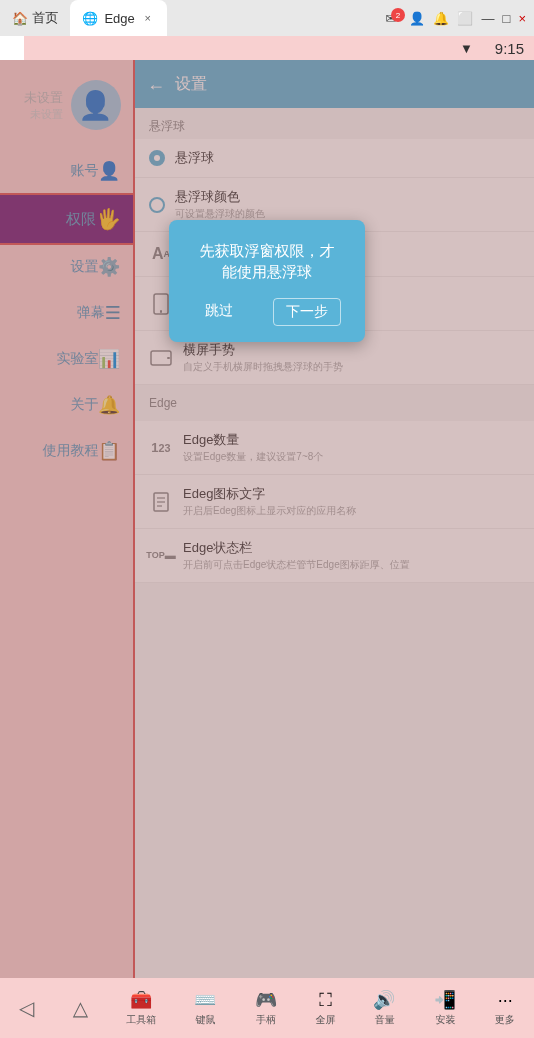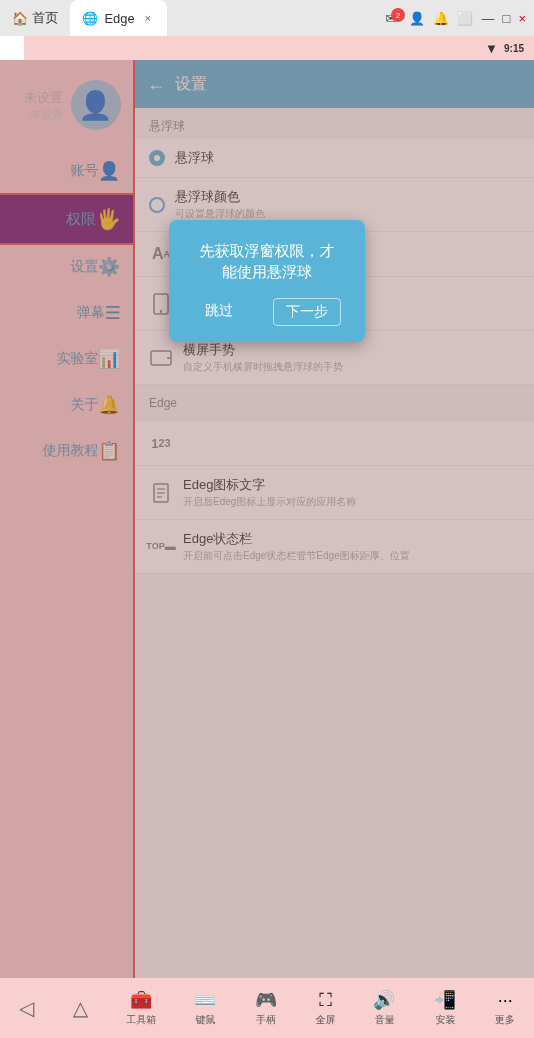--- a/index.html
+++ b/index.html
@@ -378,21 +378,21 @@
     <span>⬜</span>
     <span>—</span>
     <span>□</span>
     <span style="color:#c00;">×</span>
   </div>
 </div>
 
 <div class="status-bar">
   <div class="white-square"></div>
   <span style="font-size:13px;">▼</span>
-  <span style="font-size:10px;font-weight:bold;">9:15</span>
+  <span style="font-size:15px;font-weight:normal;margin-left:16px;">9:15</span>
 </div>
 
 <div class="main-area">
 
   <div class="sidebar">
     <div class="profile-section">
       <div style="display:flex;align-items:center;gap:8px;">
         <div style="text-align:right;">
           <div style="font-size:13px;color:#bbb;">未设置</div>
           <div style="font-size:11px;color:#ccc;">未设置</div>
@@ -497,20 +497,24 @@
       <div class="settings-item-text">
         <div class="settings-item-title">横屏手势</div>
         <div class="settings-item-desc">自定义手机横屏时拖拽悬浮球的手势</div>
       </div>
     </div>
 
     <div class="settings-section-divider">Edge</div>
 
     <div class="settings-item">
       <div class="settings-item-icon" style="font-size:13px;font-weight:bold;color:#888;">1<sub>2</sub><sup>3</sup></div>
+      <div class="settings-item-text">
+        <div class="settings-item-title">Edge数量</div>
+        <div class="settings-item-desc">设置Edge数量，建议设置7~8个</div>
+      </div>
     </div>
 
     <div class="settings-item">
       <div class="settings-item-icon">
         <svg width="18" height="20" viewBox="0 0 18 20" fill="none">
           <rect x="2" y="1" width="14" height="18" rx="1" stroke="#888" stroke-width="1.5"></rect>
           <line x1="5" y1="6" x2="13" y2="6" stroke="#888" stroke-width="1.2"></line>
           <line x1="5" y1="10" x2="13" y2="10" stroke="#888" stroke-width="1.2"></line>
           <line x1="5" y1="14" x2="10" y2="14" stroke="#888" stroke-width="1.2"></line>
         </svg>

